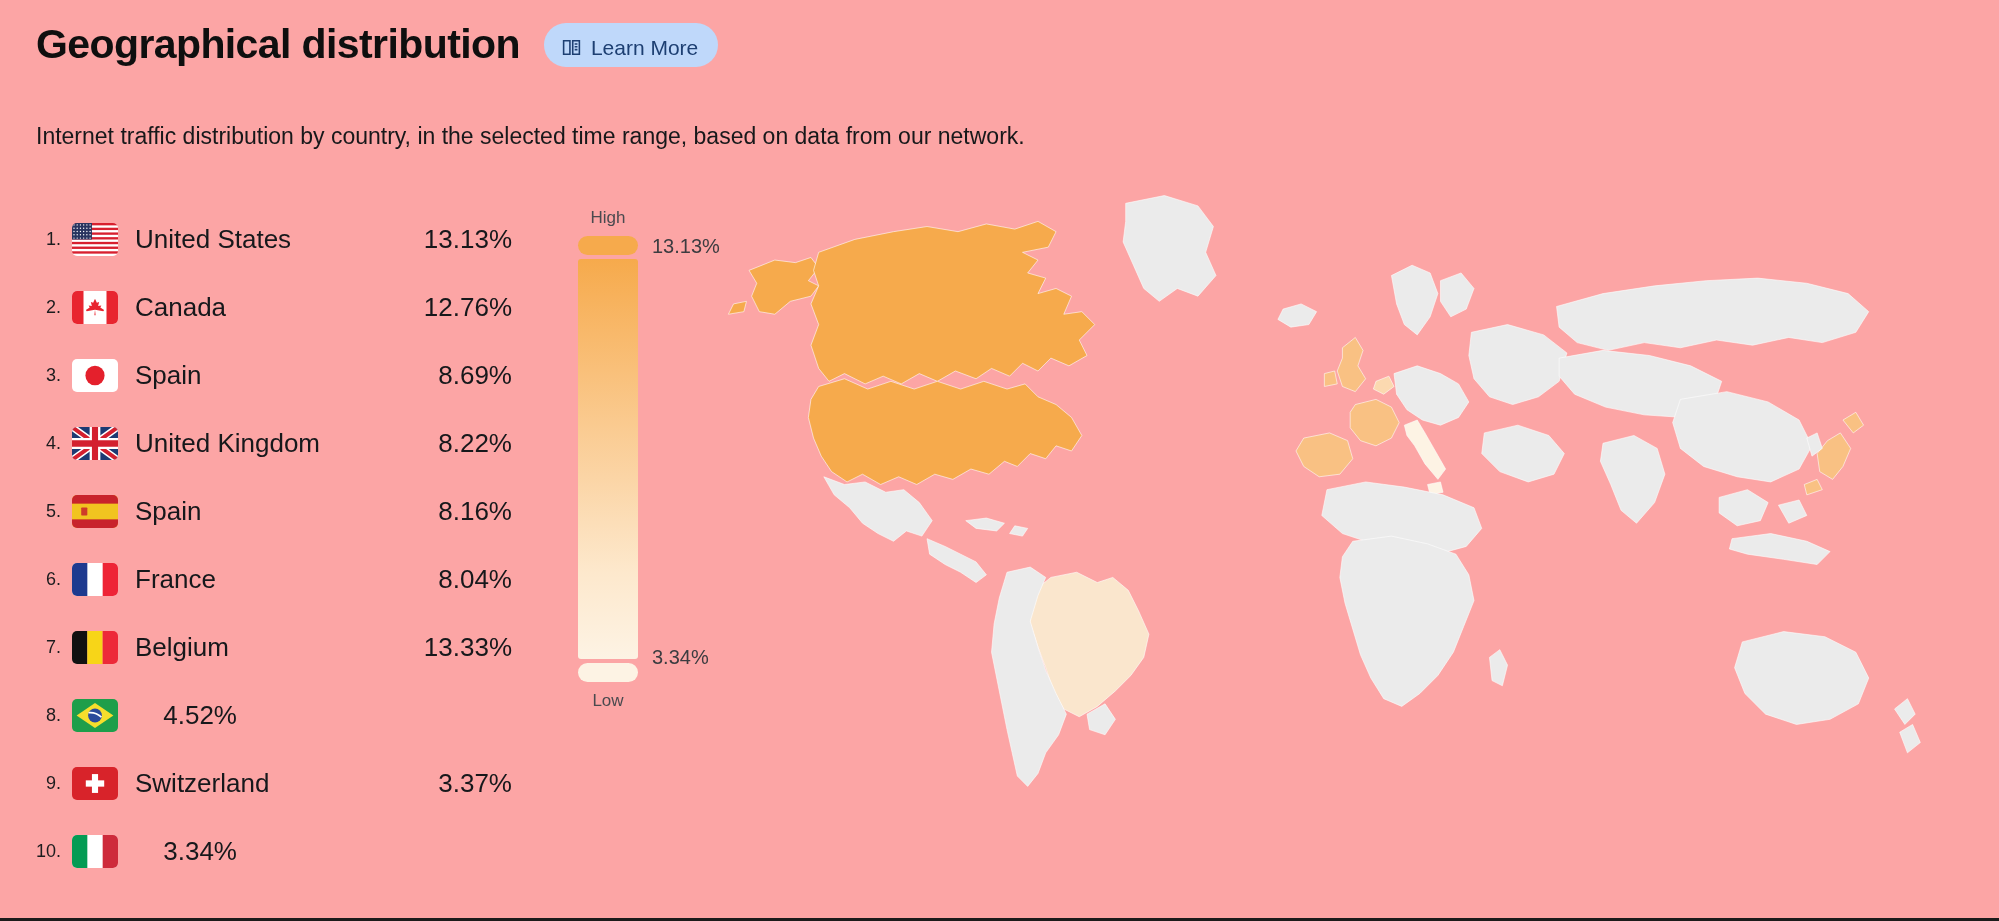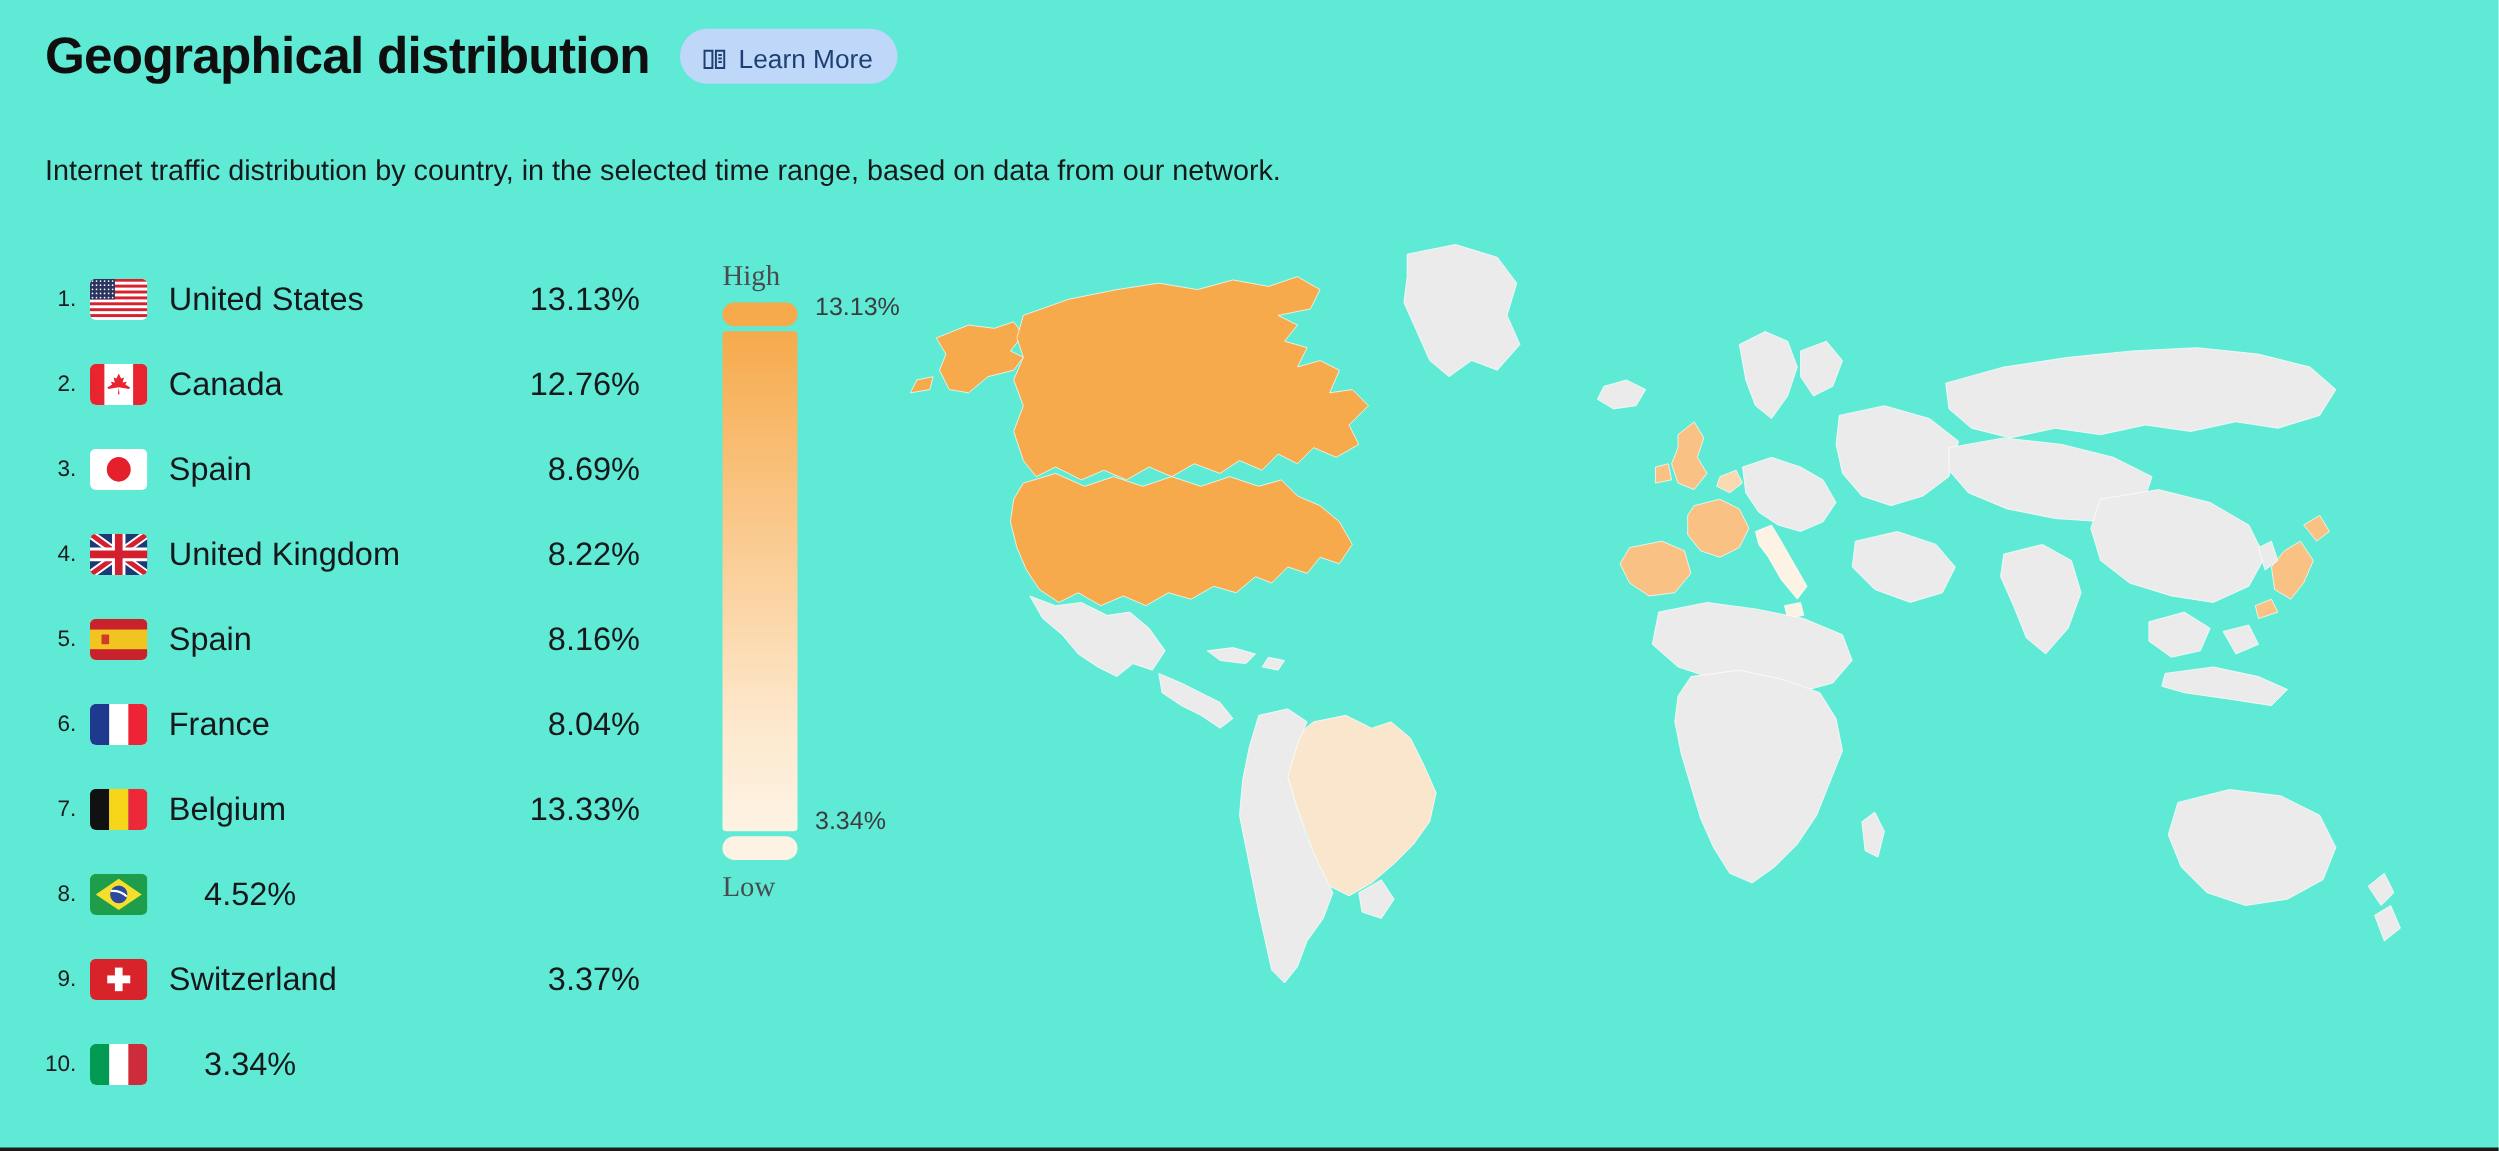--- a/index.html
+++ b/index.html
@@ -6,21 +6,21 @@
   html, body {
     margin: 0; padding: 0;
     width: 1999px; height: 921px;
     background: #ffffff;
     font-family: "Liberation Sans", sans-serif;
     overflow: hidden;
   }
   .page {
     position: relative;
     width: 1999px; height: 921px;
-    background: #5eead4;
+    background: #fca5a5;
     border-bottom: 3px solid #1b1b1b;
   }
 
   
   .header-row {
     position: absolute;
     left: 36px; top: 22px;
     display: flex; align-items: center; gap: 24px;
   }
   .page-title {
@@ -97,25 +97,24 @@
     padding-right: 6px;
   }
 
   
   .legend {
     position: absolute;
     left: 578px; top: 208px;
     width: 60px;
   }
   .legend-label {
-    font-size: 23px;
+    font-size: 17px;
     color: #4a4a4f;
-    text-align: left;
+    text-align: center;
     width: 60px;
-    font-family: Liberation Serif, serif;
   }
   .legend-label.high { margin-bottom: 8px; }
   .legend-label.low  { margin-top: 9px; }
   .cap {
     width: 60px; height: 19px;
     border-radius: 999px;
   }
   .cap.top { background: #f6aa4c; }
   .cap.bot { background: #fdf3e4; }
   .bar-gap { height: 4px; }

